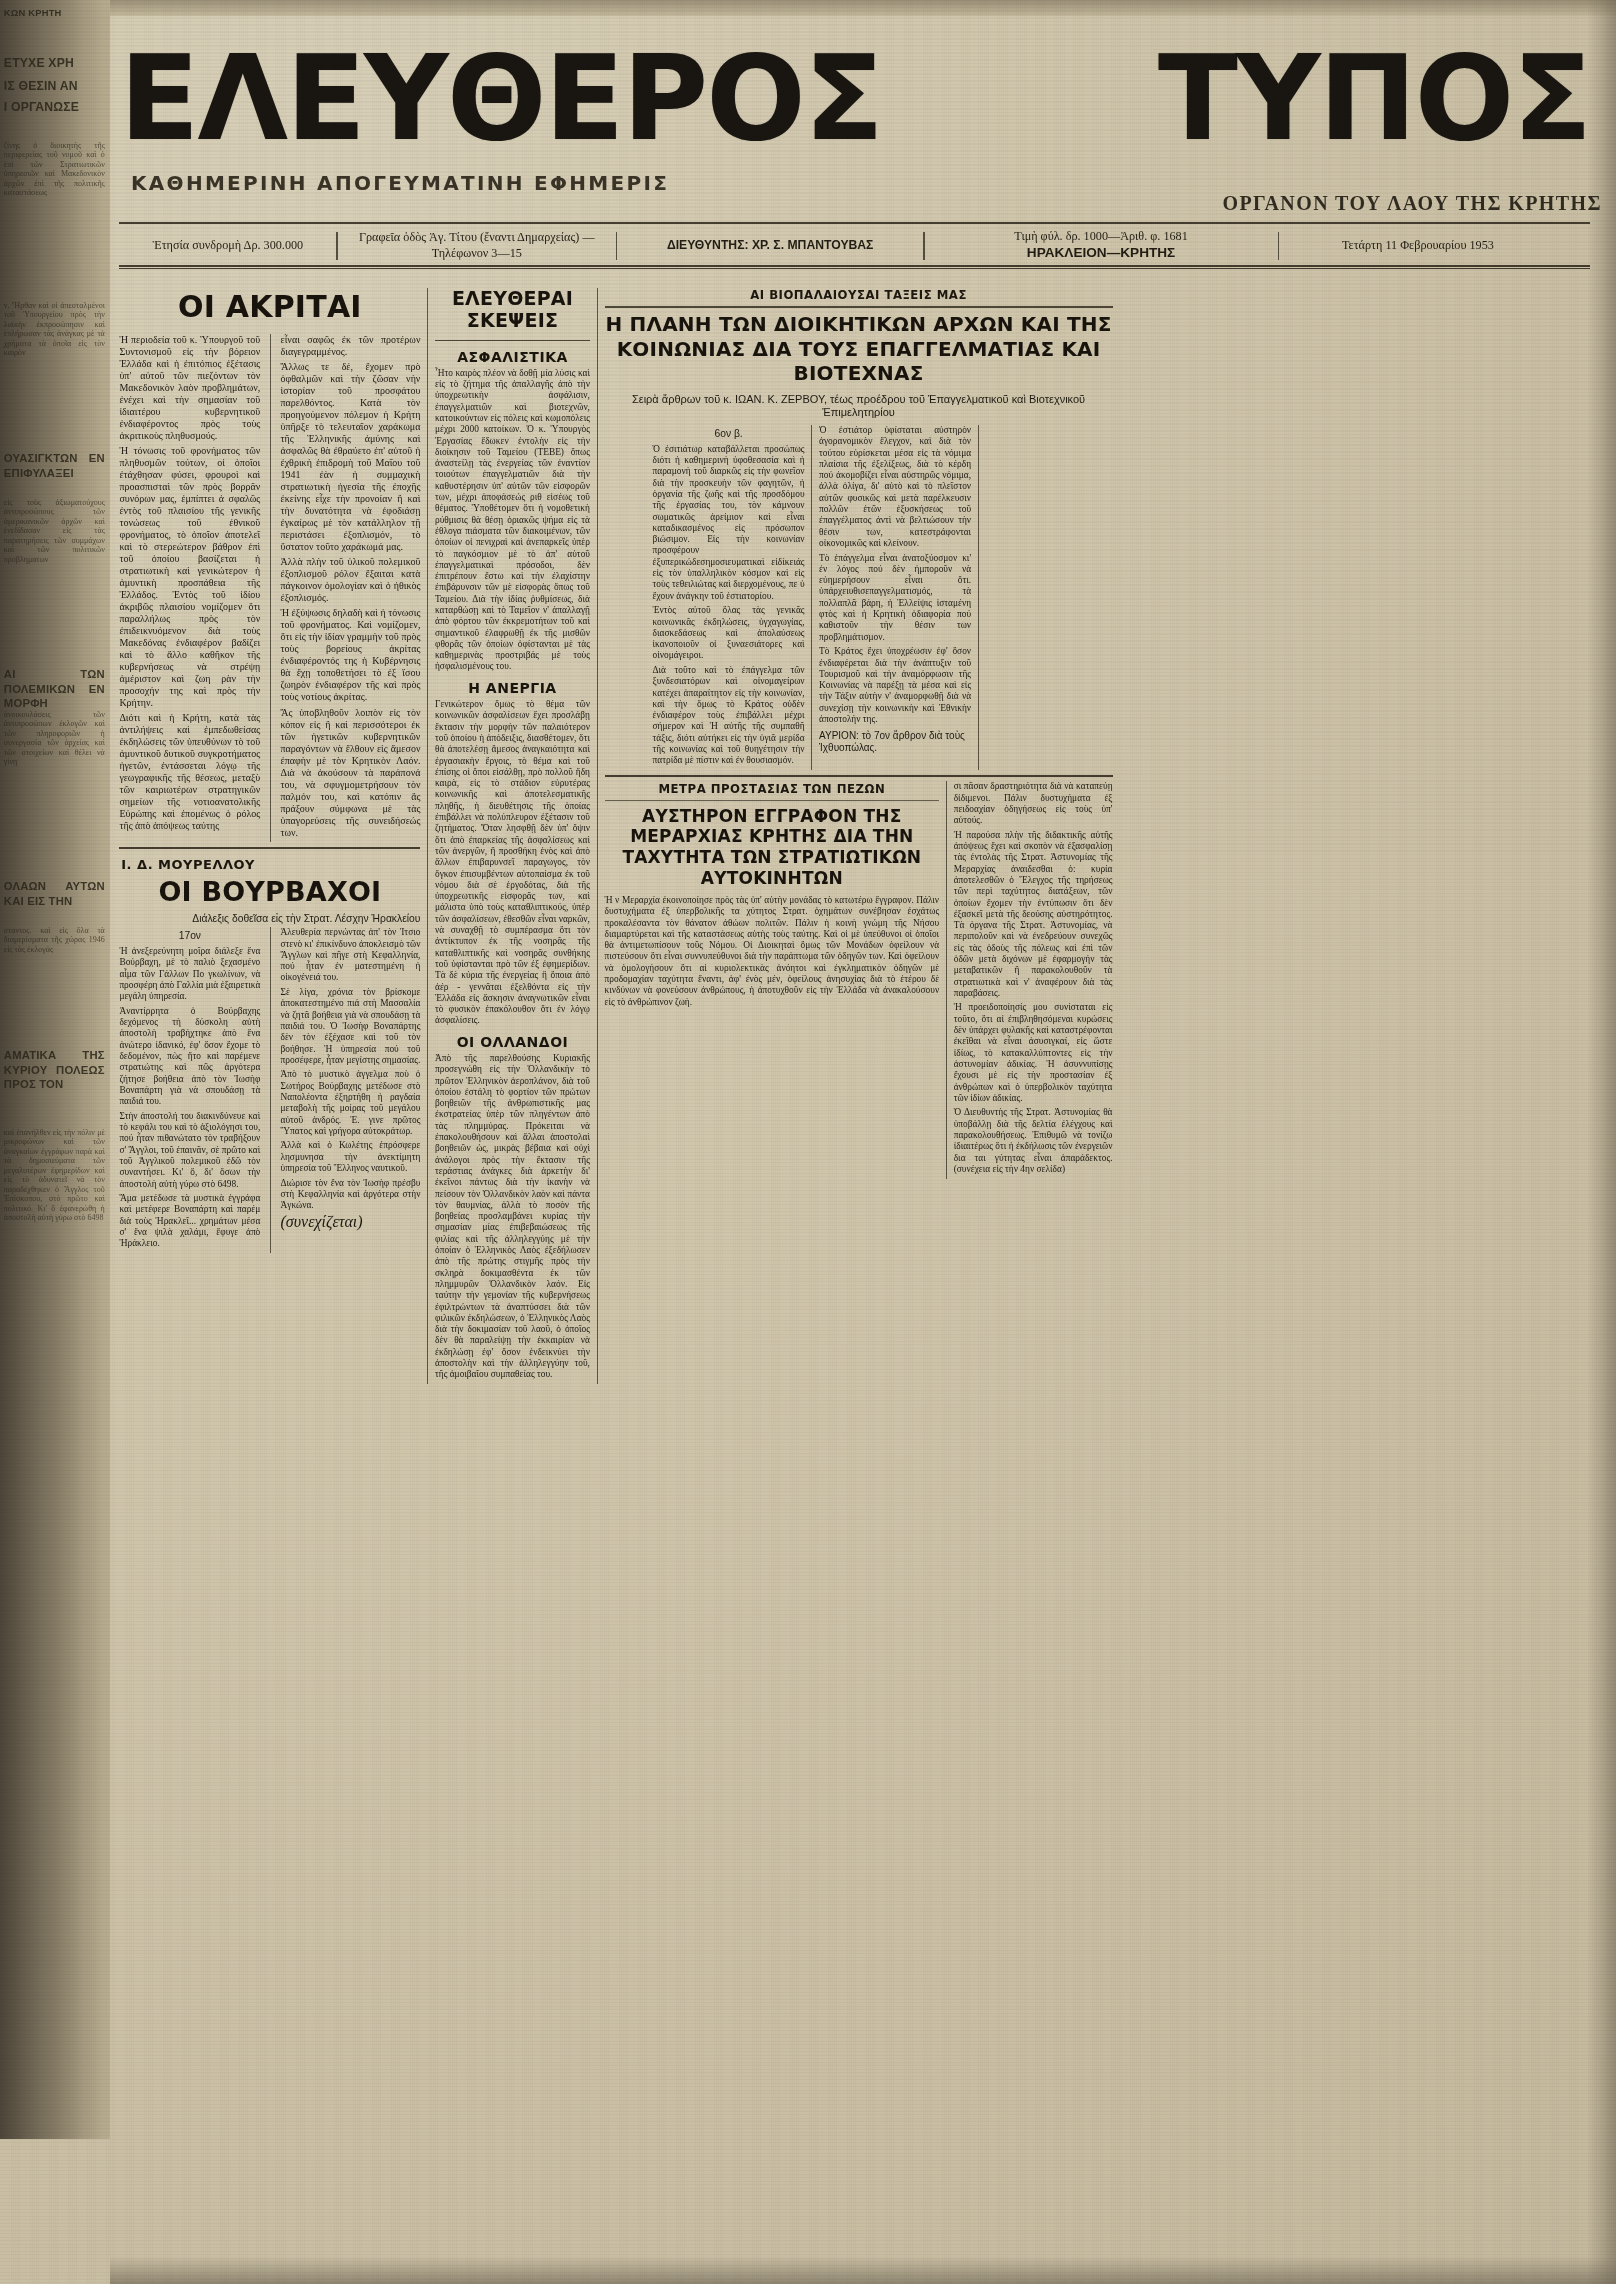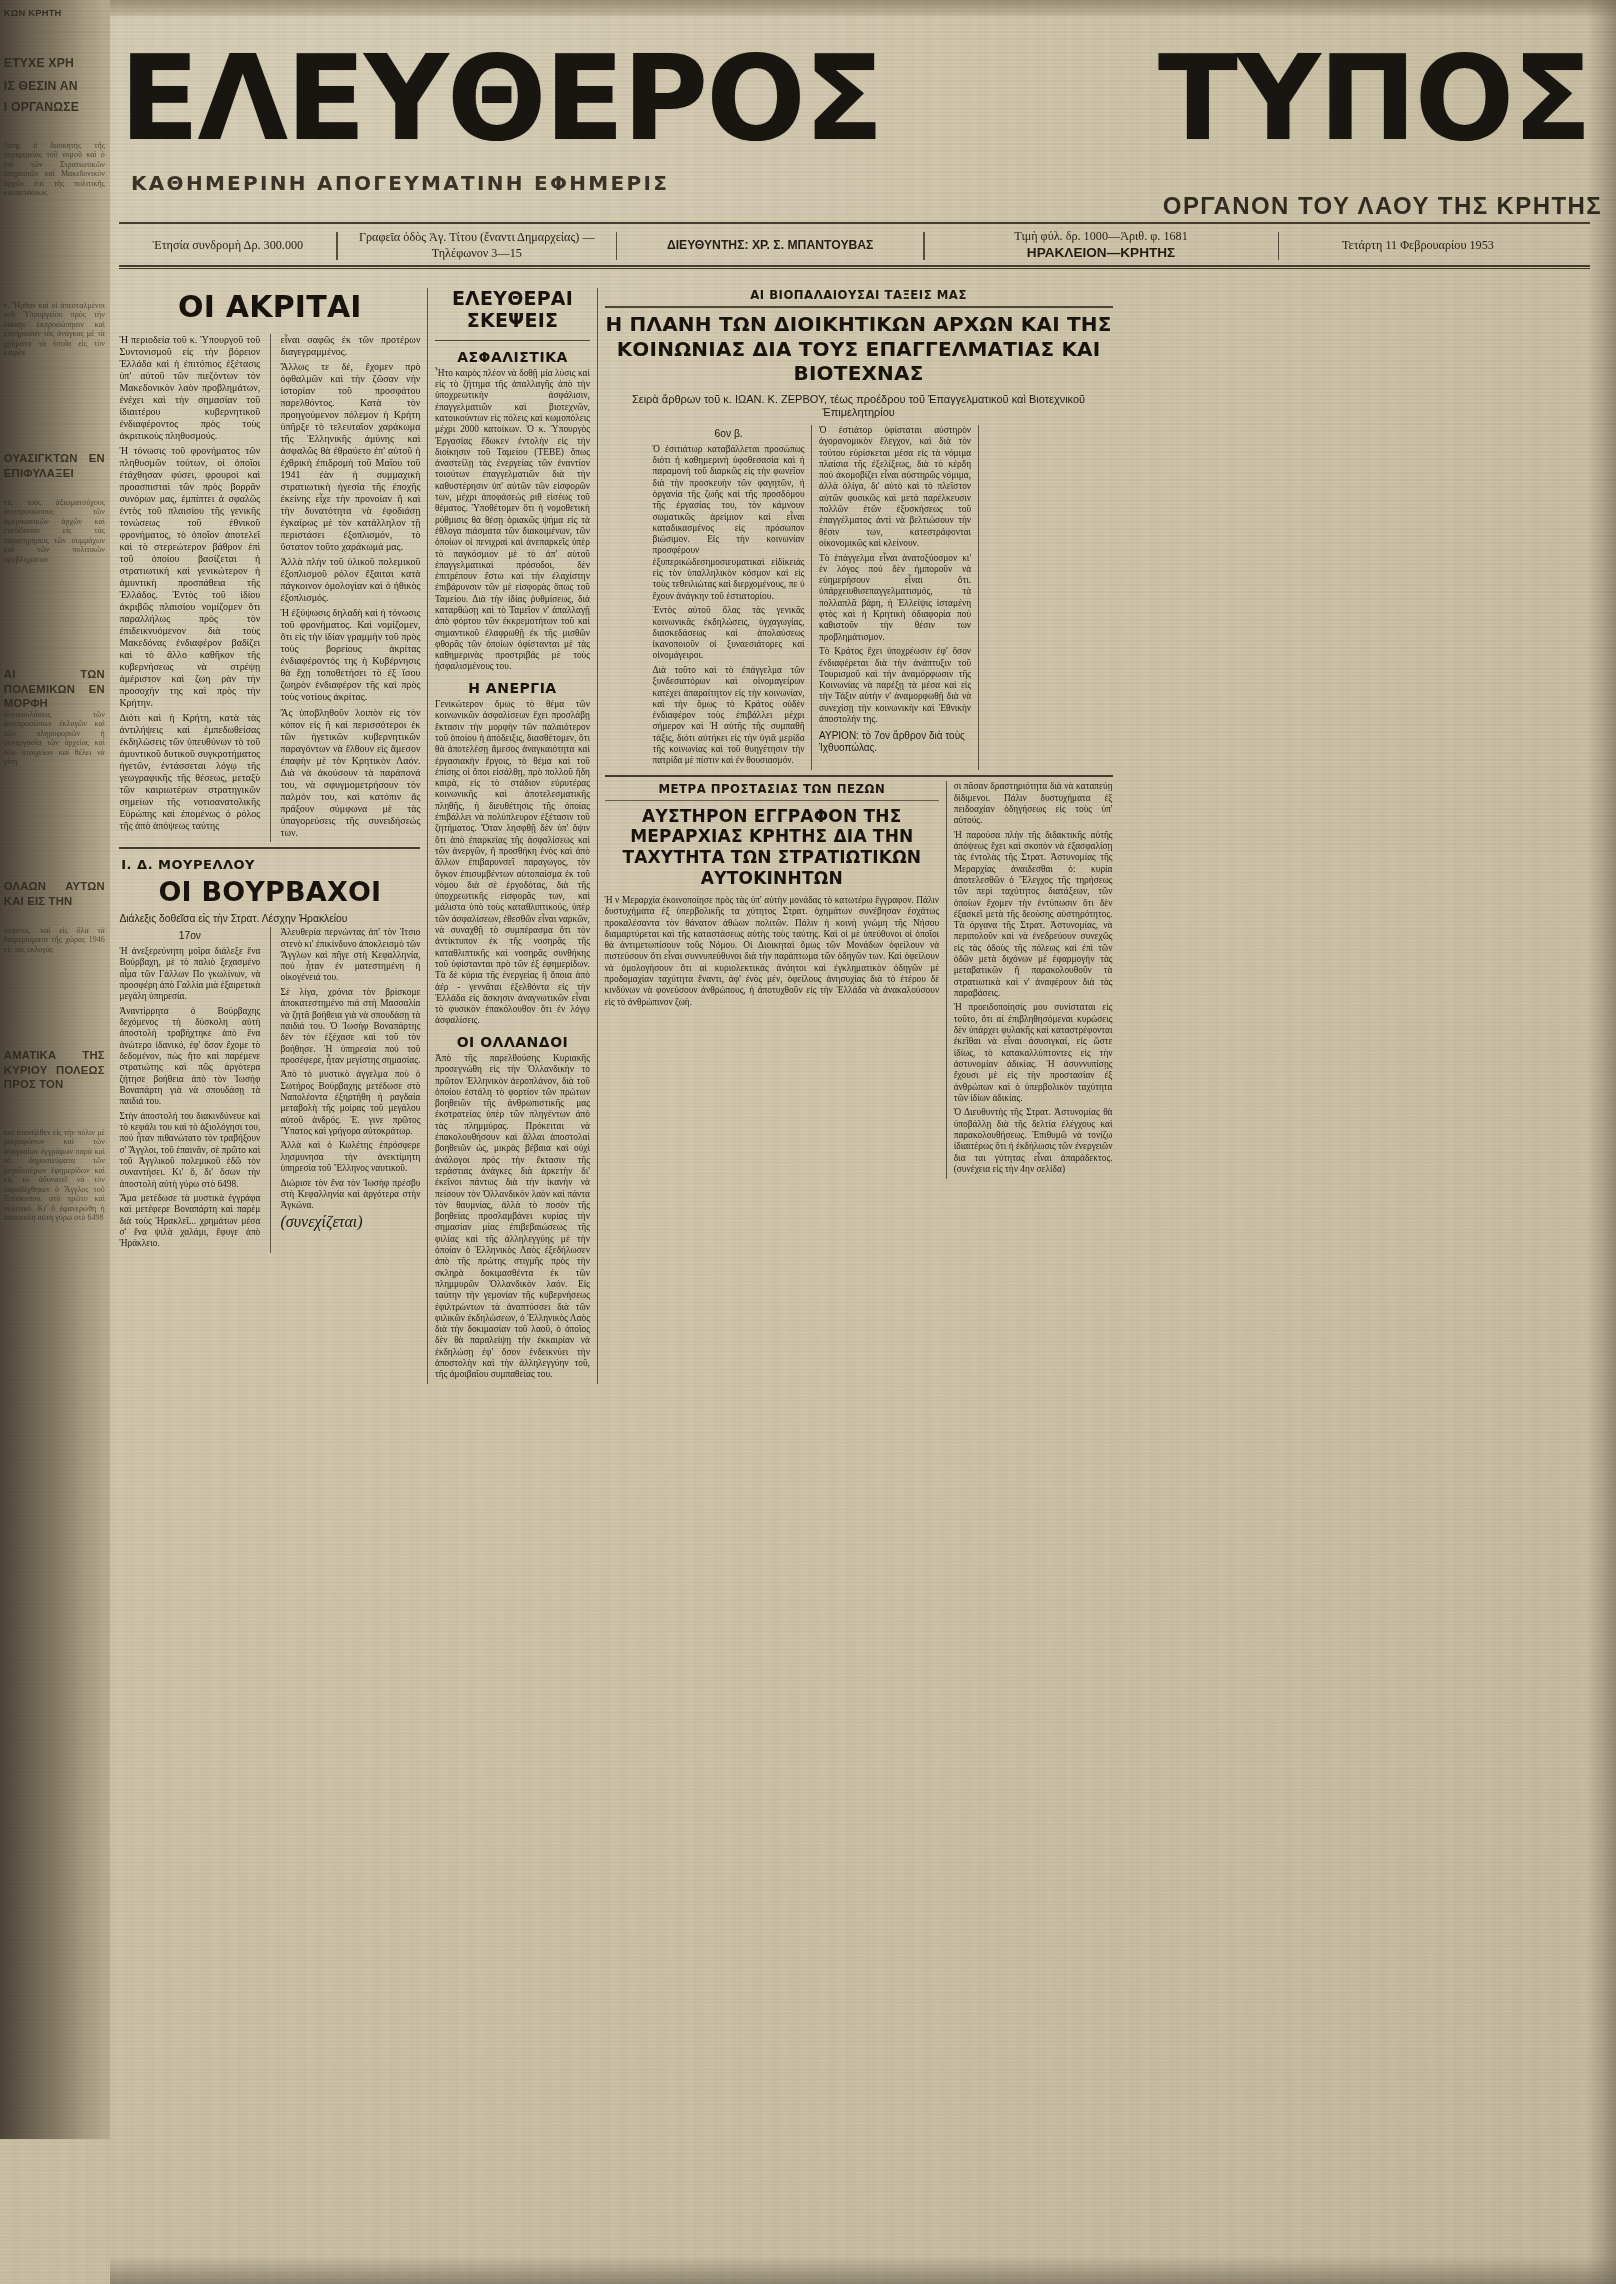--- a/index.html
+++ b/index.html
@@ -60,22 +60,22 @@
     text-shadow:0 0 0.9px rgba(0,0,0,.35);
   }
   .mast-title span{display:inline-block;}
   .mast-sub{
     position:absolute;left:21px;top:155px;
     font-family:"DejaVu Sans",sans-serif;font-weight:bold;
     font-size:20px;letter-spacing:2.3px;color:#2a2418;opacity:.9;
   }
   .mast-organ{
     position:absolute;right:14px;top:176px;
-    font-family:Liberation Sans, sans-serif;font-weight:bold;
-    font-size:24px;letter-spacing:1.4px;color:#241f15;opacity:.92;
+    font-family:Liberation Serif, serif;font-weight:bold;
+    font-size:20px;letter-spacing:1.4px;color:#241f15;opacity:.92;
   }
   .rule{position:absolute;left:9.4px;width:1471px;background:#2b2519;opacity:.85;}
   #rule1{top:206px;height:2.3px;}
   #rule2{top:249px;height:1.9px;}
   #rule3{top:252px;height:0.9px;}
   .infobar{
     position:absolute;left:9.4px;top:210px;width:1471px;height:39px;
     display:flex;align-items:center;font-size:12.2px;color:#231e14;
   }
   .infobar .cell{padding:0 7.5px;text-align:center;line-height:1.25;}
@@ -114,21 +114,21 @@
     font-family:"DejaVu Sans",sans-serif;font-weight:bold;font-size:16px;
     text-align:center;color:#1a160e;margin:7.5px 0 2.8px;letter-spacing:0.5px;
   }
   .secthead.sm{font-size:14px;}
   .h-bourvaxoi{font-size:27px;line-height:30px;margin:4.7px 0 6.6px;}
   .author{
     font-family:"DejaVu Sans",sans-serif;font-weight:bold;font-size:13px;
     margin:8.5px 0 1.9px 1.9px;color:#1b160e;letter-spacing:0.5px;
   }
   .lecture{
-    font-family:"Liberation Sans",sans-serif;font-size:10.3px;text-align:left;
+    font-family:"Liberation Sans",sans-serif;font-size:10.3px;text-align:right;
     margin:0 0 1.9px;color:#211c12;
   }
   .num{font-size:10.3px;text-align:center;margin:2.8px 0 4.7px;font-family:"Liberation Sans",sans-serif;}
   .cont{font-size:16px;text-align:left;margin-top:4.7px;font-style:italic;}
   .h-austiron{font-size:17px;line-height:20.7px;margin:3.8px 0 6.6px;text-align:center;}
   .tomorrow{
     font-size:10px;line-height:11.7px;text-align:left;margin-top:4.7px;
     font-family:"Liberation Sans",sans-serif;
   }
   .boxrule{height:1.9px;background:#2b2519;opacity:.85;margin:4.7px 0;}

